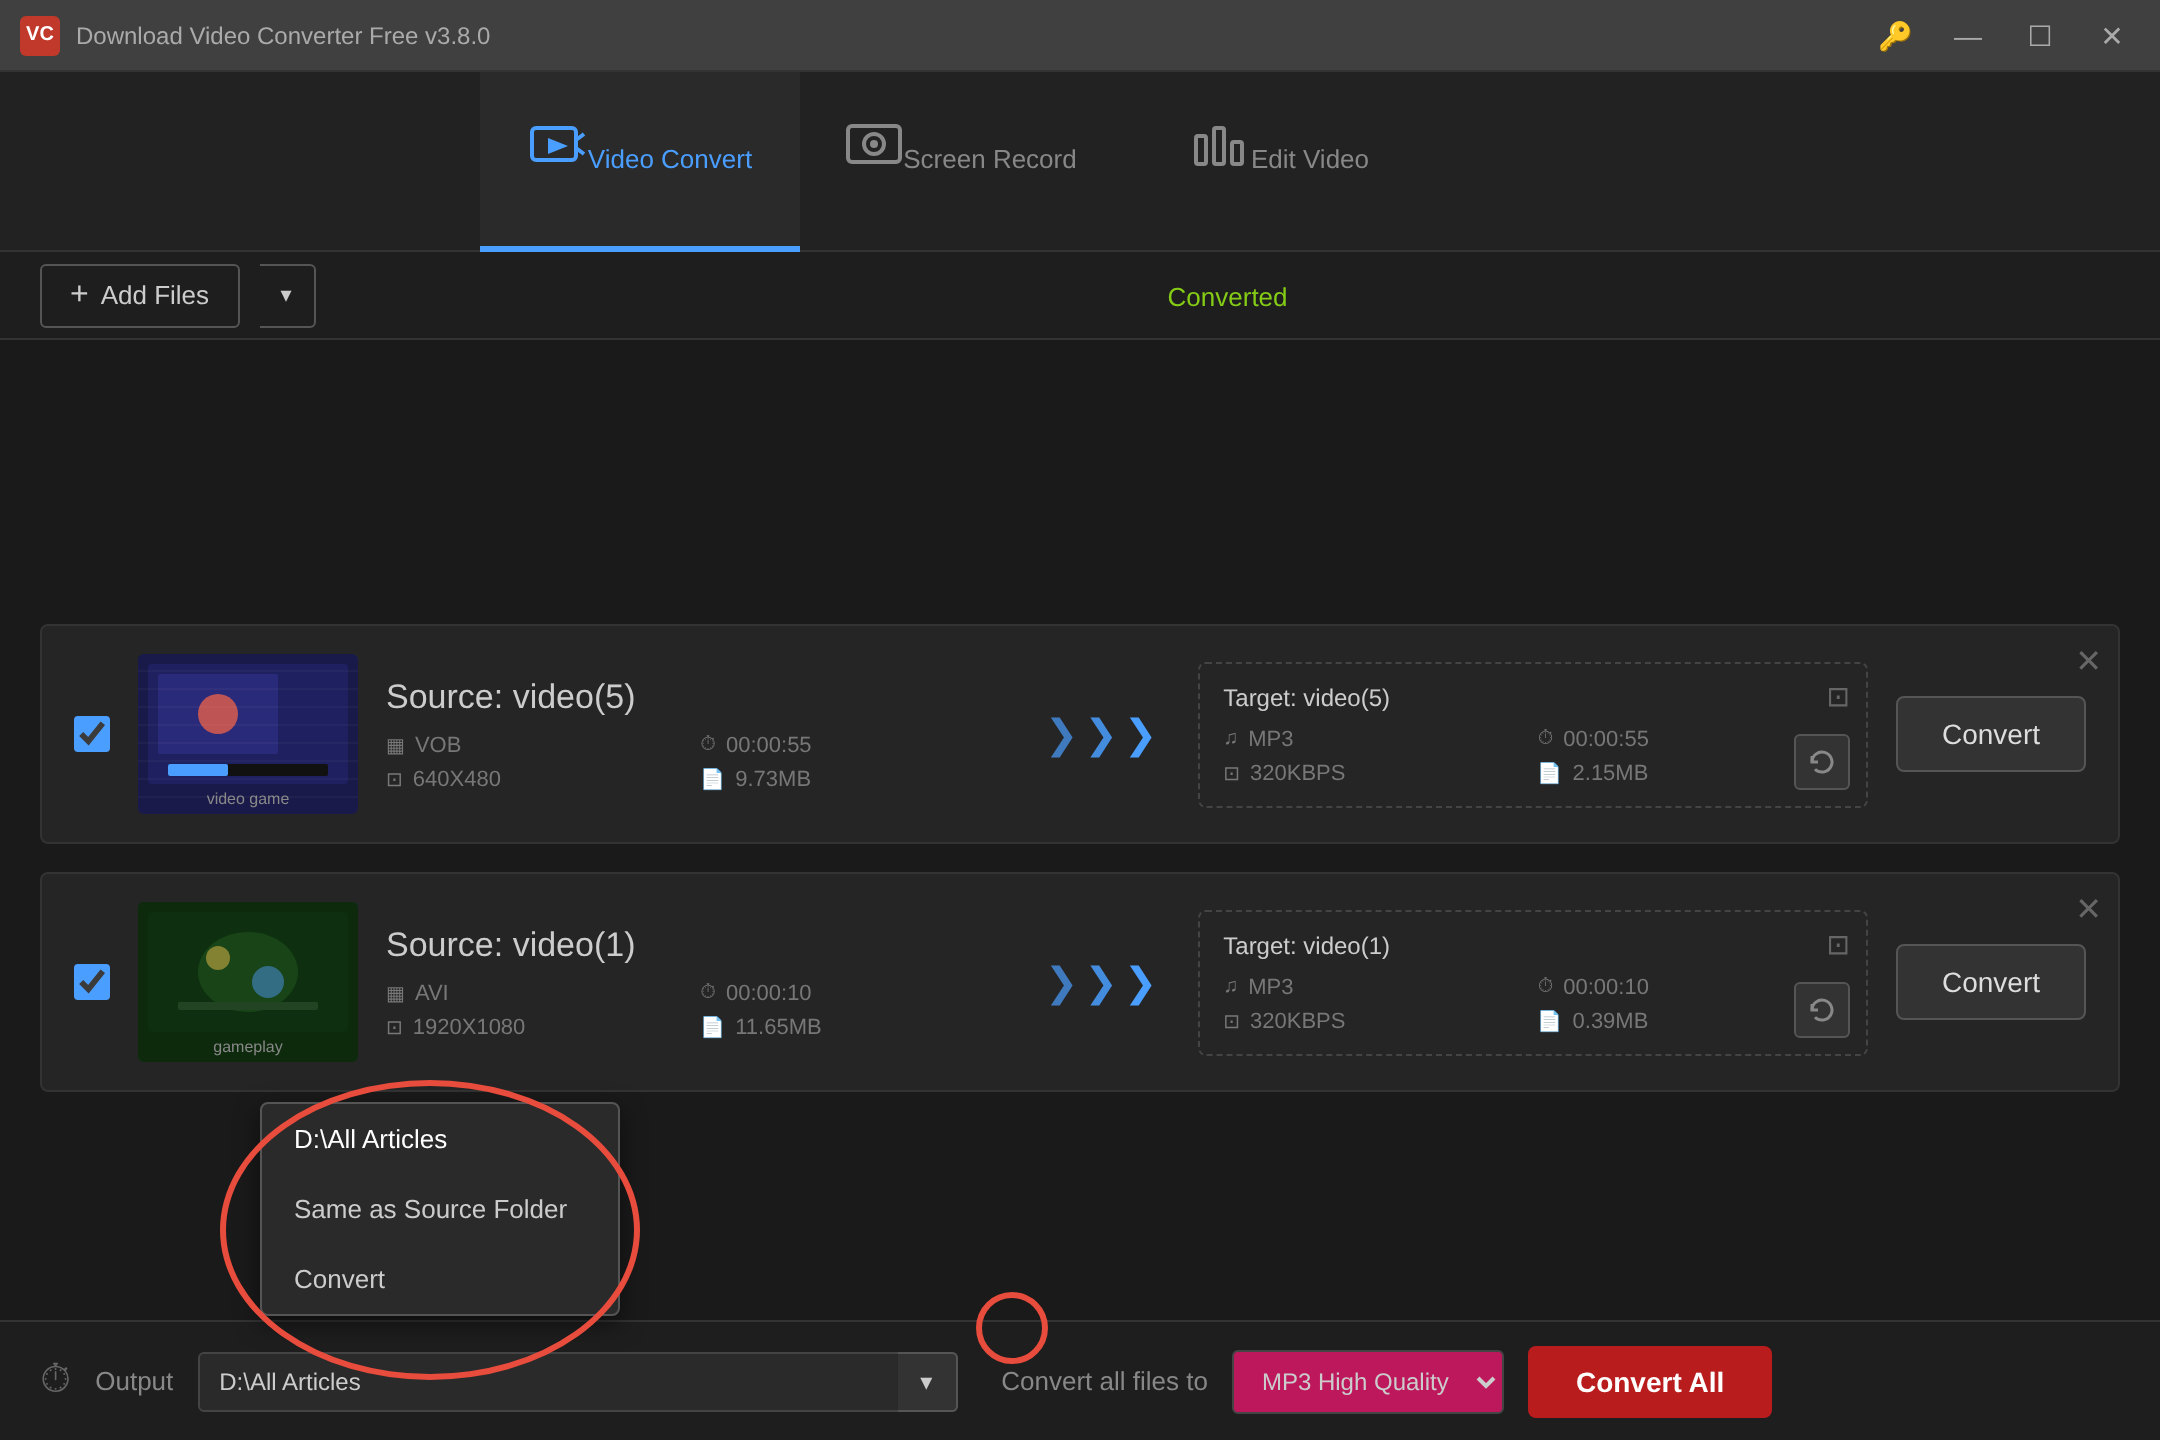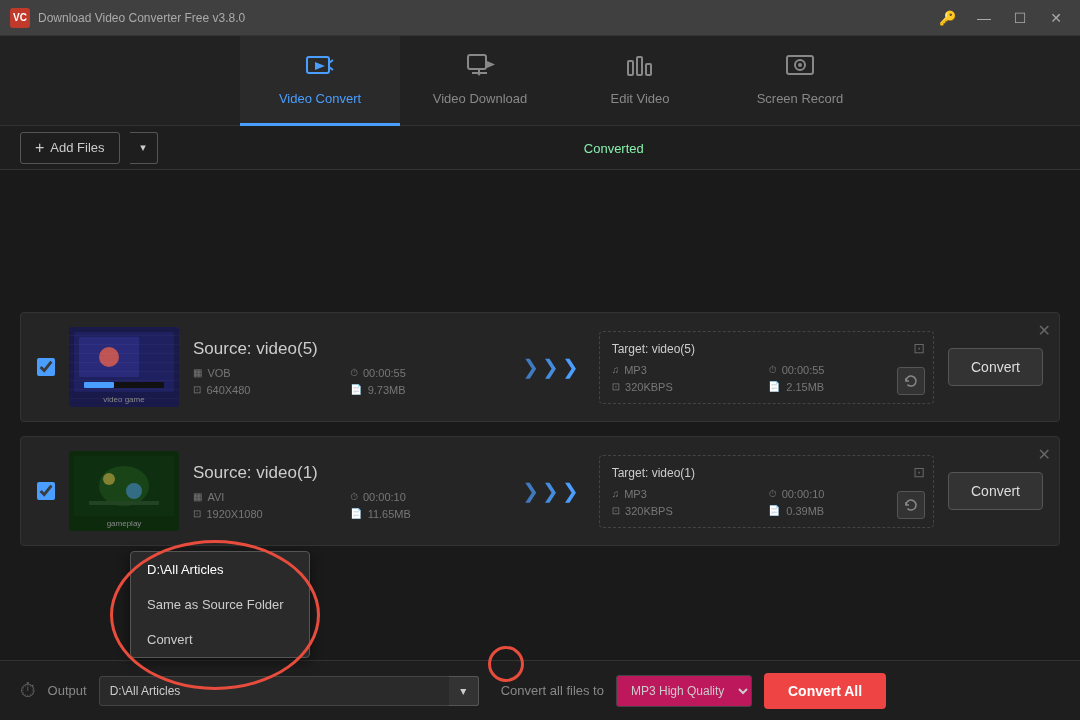--- a/index.html
+++ b/index.html
@@ -45,21 +45,21 @@
     
     #nav-bar {
       background: #222;
       height: 90px;
       display: flex;
       align-items: center;
       border-bottom: 1px solid #333;
     }
     .nav-tab {
       display: flex;
-      flex-direction: column;
+      flex-direction: row;
       align-items: center;
       justify-content: center;
       width: 160px;
       height: 90px;
       cursor: pointer;
       color: #888;
       font-size: 13px;
       border-bottom: 3px solid transparent;
       transition: all 0.2s;
     }
@@ -69,21 +69,21 @@
       background: #2a2a2a;
     }
     .nav-icon {
       font-size: 26px;
       margin-bottom: 5px;
     }
     .sub-tab {
       padding: 8px 24px;
       cursor: pointer;
       font-size: 13px;
-      color: #86efac;
+      color: #84cc16;
       border: 1px solid transparent;
       border-bottom: none;
       border-radius: 3px 3px 0 0;
       background: transparent;
     }
     .sub-tab.active {
       color: #fff;
       background: #2a2a2a;
       border: 1px solid #555;
       border-bottom: 1px solid #2a2a2a;
@@ -303,21 +303,21 @@
     #quality-select {
       background: #be185d;
       border: 1px solid #444;
       border-radius: 3px;
       color: #ccc;
       padding: 7px 10px;
       font-size: 12px;
       cursor: pointer;
     }
     #convert-all-btn {
-      background: #ef4444;
+      background: #b91c1c;
       border: none;
       color: #fff;
       padding: 10px 24px;
       border-radius: 4px;
       cursor: pointer;
       font-size: 14px;
       font-weight: 600;
       white-space: nowrap;
     }
 
@@ -405,48 +405,36 @@
         <polygon points="10,9 10,17 20,13" fill="#4a9eff"></polygon>
         <line x1="28" y1="7" x2="24" y2="10" stroke="#4a9eff" stroke-width="2"></line>
         <line x1="28" y1="17" x2="24" y2="14" stroke="#4a9eff" stroke-width="2"></line>
       </svg>
     </span>
     <span>Video Convert</span>
   </div>
   <div class="nav-tab">
     <span class="nav-icon">
       <svg width="30" height="26" viewBox="0 0 30 26" fill="none">
-        <rect x="3" y="2" width="18" height="14" rx="2" stroke="#888" stroke-width="2" fill="none"></rect>
-        <polygon points="22,8 22,15 30,11.5" fill="#888"></polygon>
-        <line x1="7" y1="20" x2="22" y2="20" stroke="#888" stroke-width="2"></line>
-        <line x1="14" y1="16" x2="14" y2="21" stroke="#888" stroke-width="2"></line>
-        <polygon points="11,19 14,23 17,19" fill="#888"></polygon>
+        <rect x="2" y="3" width="26" height="18" rx="2" stroke="#888" stroke-width="2" fill="none"></rect>
+        <circle cx="15" cy="12" r="5" stroke="#888" stroke-width="2" fill="none"></circle>
+        <circle cx="15" cy="12" r="2" fill="#888"></circle>
       </svg>
     </span>
-    <span>Video Download</span>
+    <span>Screen Record</span>
   </div>
   <div class="nav-tab">
     <span class="nav-icon">
       <svg width="30" height="26" viewBox="0 0 30 26" fill="none">
         <rect x="3" y="8" width="5" height="14" rx="1" stroke="#888" stroke-width="2" fill="none"></rect>
         <rect x="12" y="4" width="5" height="18" rx="1" stroke="#888" stroke-width="2" fill="none"></rect>
         <rect x="21" y="11" width="5" height="11" rx="1" stroke="#888" stroke-width="2" fill="none"></rect>
       </svg>
     </span>
     <span>Edit Video</span>
-  </div>
-  <div class="nav-tab">
-    <span class="nav-icon">
-      <svg width="30" height="26" viewBox="0 0 30 26" fill="none">
-        <rect x="2" y="3" width="26" height="18" rx="2" stroke="#888" stroke-width="2" fill="none"></rect>
-        <circle cx="15" cy="12" r="5" stroke="#888" stroke-width="2" fill="none"></circle>
-        <circle cx="15" cy="12" r="2" fill="#888"></circle>
-      </svg>
-    </span>
-    <span>Screen Record</span>
   </div>
 </div>
 
 <div id="toolbar-row">
   <button id="add-files-btn">
     <span style="font-size:16px;">+</span>
     <span>Add Files</span>
   </button>
   <button id="add-files-dropdown" style="width:28px;height:32px;background:transparent;border:1px solid #555;border-left:none;color:#ccc;cursor:pointer;border-radius:0 3px 3px 0;display:flex;align-items:center;justify-content:center;font-size:11px;">▾</button>
 

